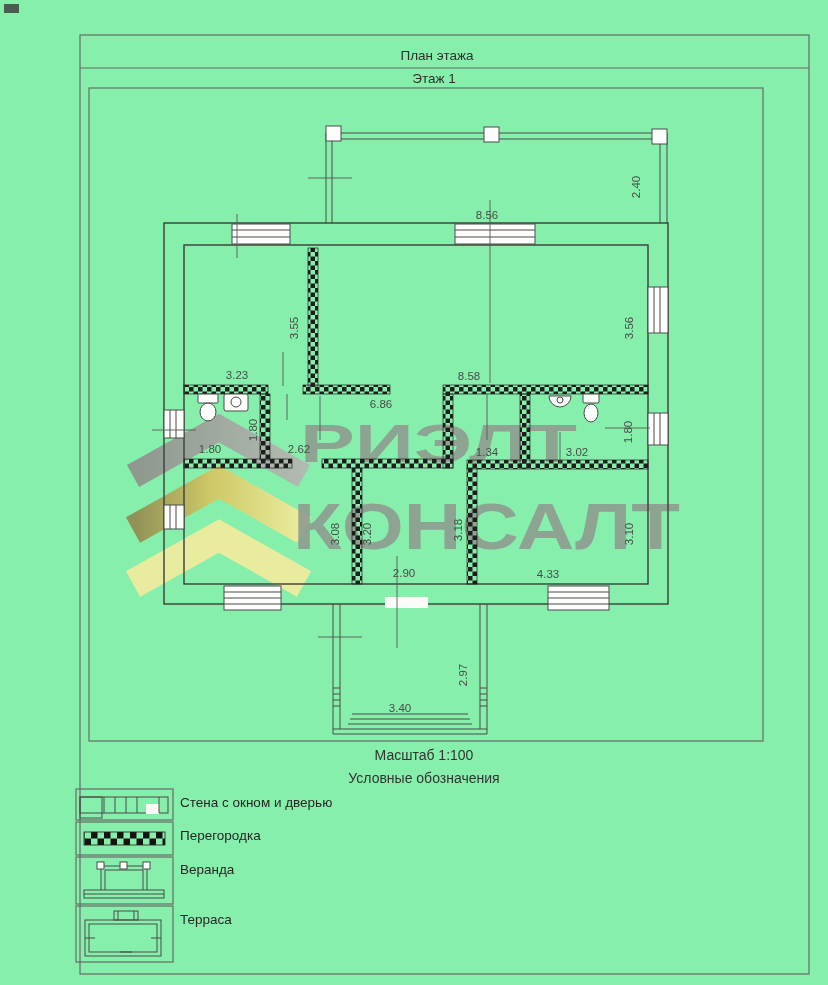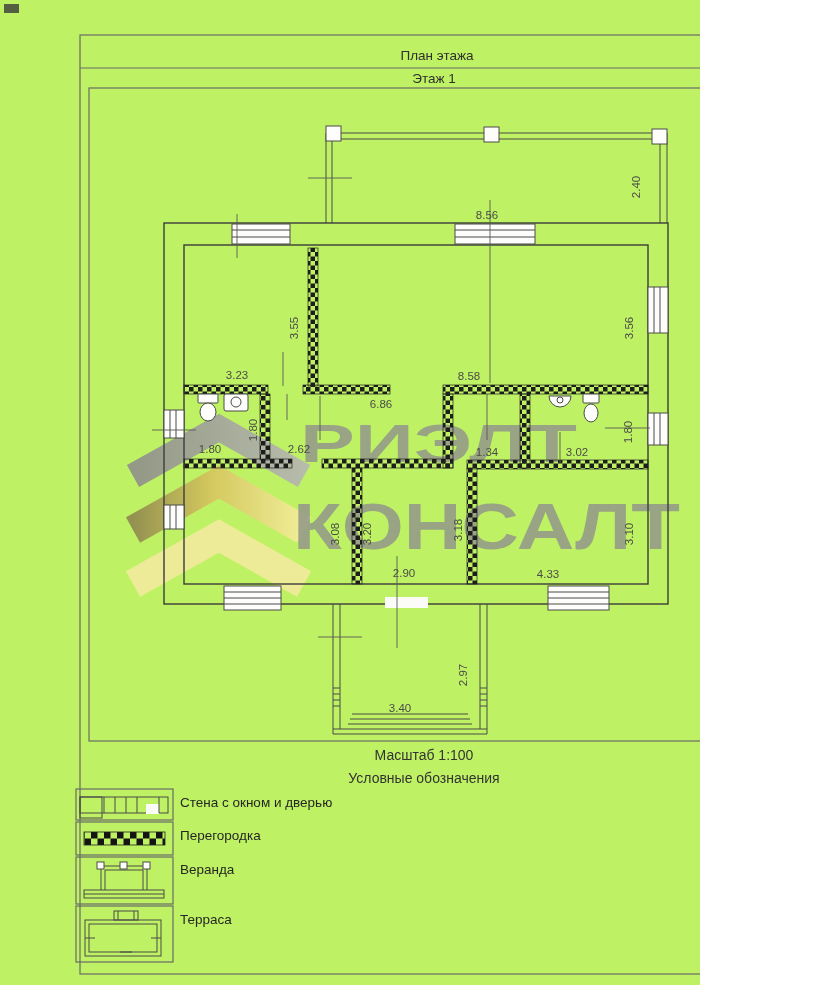--- a/index.html
+++ b/index.html
@@ -1,19 +1,19 @@
 <!DOCTYPE html>
 <html><head>
 <meta charset="utf-8">
 <style>
   html,body{margin:0;padding:0;background:#ffffff;}
   .page{
     position:relative;
-    width:700px;height:985px;
-    background:#bef264;
+    width:828px;height:985px;
+    background:#86efac;
     font-family:"Liberation Sans", sans-serif;
     overflow:hidden;
   }
   svg{display:block;}
   svg text{font-family:"Liberation Sans", sans-serif;}
   .hdr{font-size:13.5px;fill:#2f2f2d;}
   .dim{font-size:11.5px;fill:#4b4b49;}
   .foot{font-size:14px;fill:#333331;}
   .leg{font-size:13.5px;fill:#262624;}
   .wm-text{font-weight:bold;opacity:0.88;}

